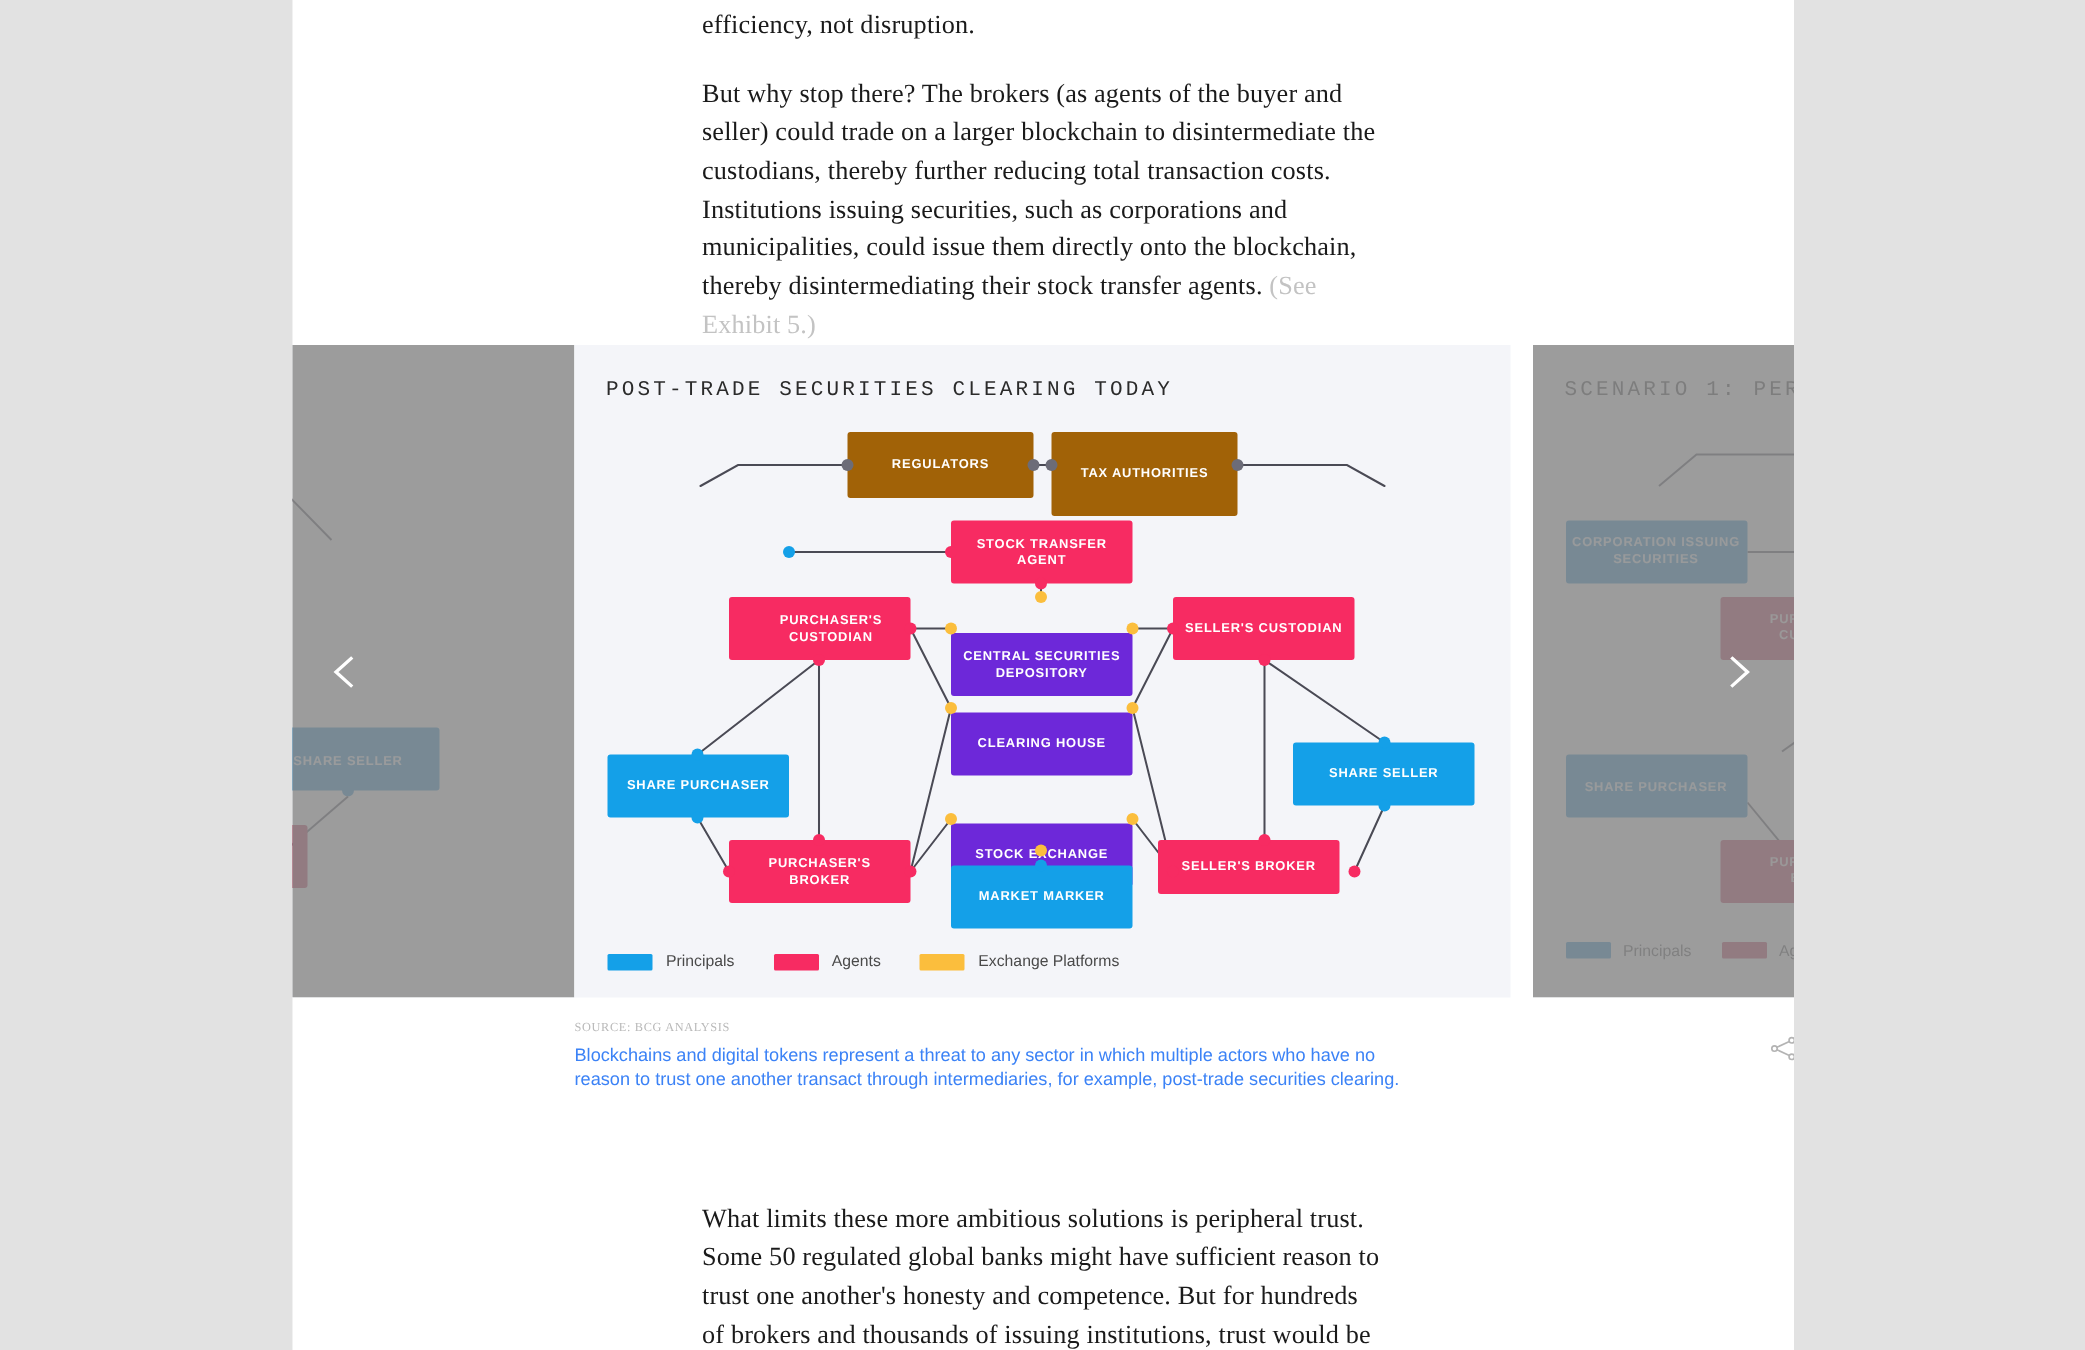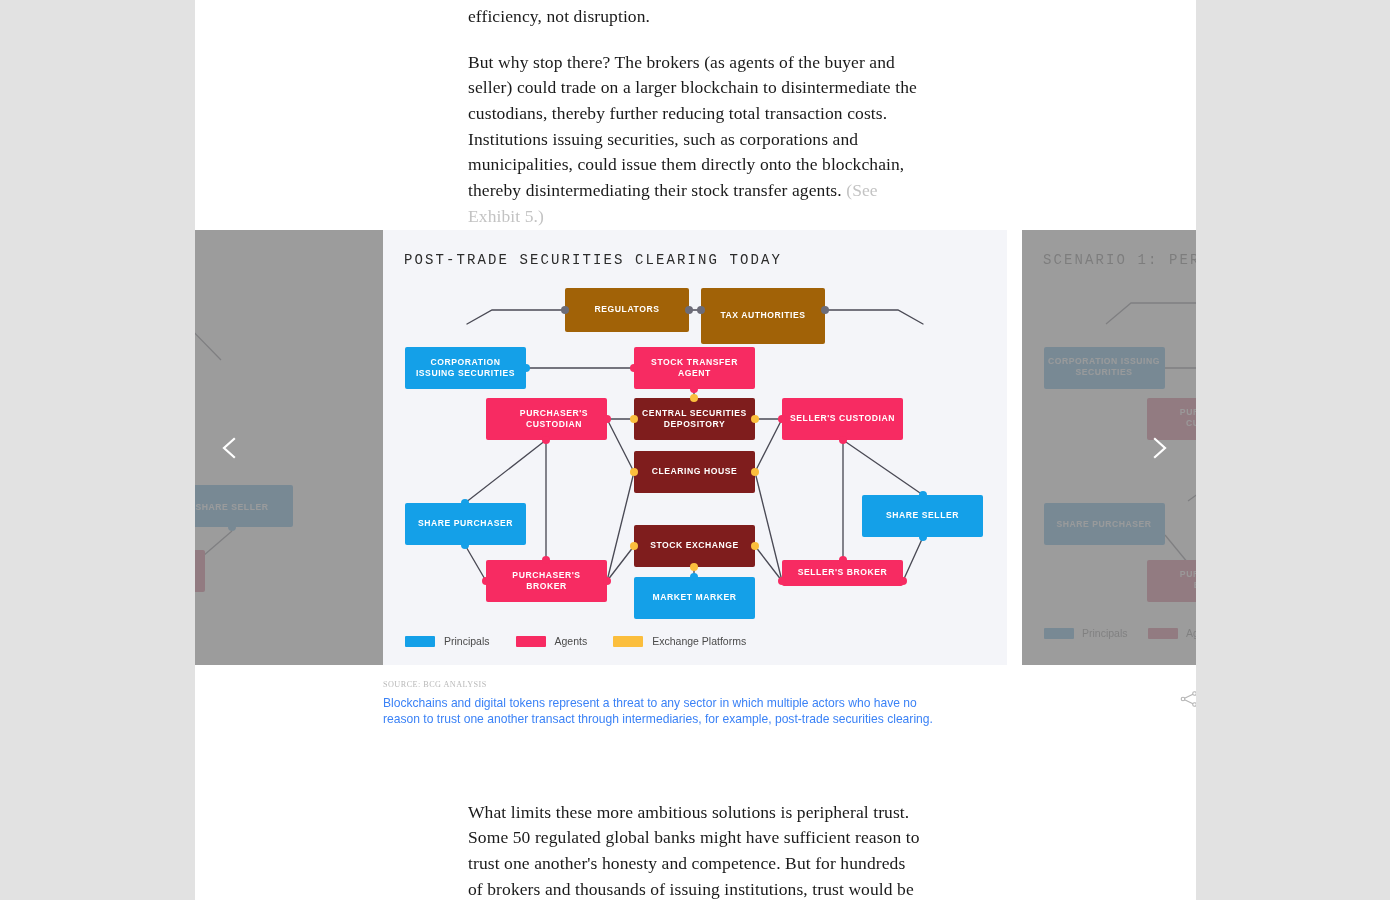--- a/index.html
+++ b/index.html
@@ -70,21 +70,21 @@
     text-align:center;
     color:#fff;
     font-size:8.6px; font-weight:bold;
     letter-spacing:.55px; line-height:11.5px;
     border-radius:2px;
     padding:0 5px;
     z-index:3;
   }
   .n-blue   { background:#14a0e8; }
   .n-pink   { background:#f72b62; }
-  .n-yellow { background:#7f1d1d; }
+  .n-yellow { background:#6d28d9;margin-top:24px; }
   .n-grey   { background:#a16207; }
 
   
   .nub { position:absolute; border-radius:50%; z-index:4; }
 
   
   .legend {
     position:absolute; left:22px; bottom:18px;
     display:flex; align-items:center; gap:0;
     font-size:10.5px; color:#4a4a4a;
@@ -219,31 +219,30 @@
           <path d="M 399 351 L 372 316"></path>
 
           <path d="M 311 337 L 311 347"></path>
         </g>
       </svg>
 
       <div class="diagram">
 
         <div class="node n-grey" style="left:182px;top:58px;width:124px;height:44px;">REGULATORS</div>
         <div class="node n-grey" style="left:318px;top:58px;width:124px;height:56px;">TAX AUTHORITIES</div>
-        <div class="node n-blue" style="left:22px;top:117px;width:121px;height:42px;">CORPORATION ISSUING SECURITIES</div>
         <div class="node n-pink" style="left:251px;top:117px;width:121px;height:42px;">STOCK TRANSFER AGENT</div>
         <div class="node n-pink" style="left:103px;top:168px;width:121px;height:42px;padding-left:20px;">PURCHASER'S CUSTODIAN</div>
         <div class="node n-yellow" style="left:251px;top:168px;width:121px;height:42px;">CENTRAL SECURITIES DEPOSITORY</div>
         <div class="node n-pink" style="left:399px;top:168px;width:121px;height:42px;">SELLER'S CUSTODIAN</div>
         <div class="node n-yellow" style="left:251px;top:221px;width:121px;height:42px;">CLEARING HOUSE</div>
         <div class="node n-blue" style="left:22px;top:273px;width:121px;height:42px;">SHARE PURCHASER</div>
         <div class="node n-blue" style="left:479px;top:265px;width:121px;height:42px;">SHARE SELLER</div>
         <div class="node n-yellow" style="left:251px;top:295px;width:121px;height:42px;">STOCK EXCHANGE</div>
         <div class="node n-pink" style="left:103px;top:330px;width:121px;height:42px;">PURCHASER'S BROKER</div>
-        <div class="node n-pink" style="left:399px;top:330px;width:121px;height:26px;">SELLER'S BROKER</div>
+        <div class="node n-pink" style="left:389px;top:330px;width:121px;height:36px;">SELLER'S BROKER</div>
         <div class="node n-blue" style="left:251px;top:347px;width:121px;height:42px;">MARKET MARKER</div>
 
         <span class="nub" style="left:178px;top:76px;width:8px;height:8px;background:#6c6c78;"></span>
         <span class="nub" style="left:302px;top:76px;width:8px;height:8px;background:#6c6c78;"></span>
         <span class="nub" style="left:314px;top:76px;width:8px;height:8px;background:#6c6c78;"></span>
         <span class="nub" style="left:438px;top:76px;width:8px;height:8px;background:#6c6c78;"></span>
         <span class="nub" style="left:139px;top:134px;width:8px;height:8px;background:#14a0e8;"></span>
         <span class="nub" style="left:247px;top:134px;width:8px;height:8px;background:#f72b62;"></span>
         <span class="nub" style="left:307px;top:155px;width:8px;height:8px;background:#f72b62;"></span>
         <span class="nub" style="left:307px;top:164px;width:8px;height:8px;background:#fbbe3d;"></span>

